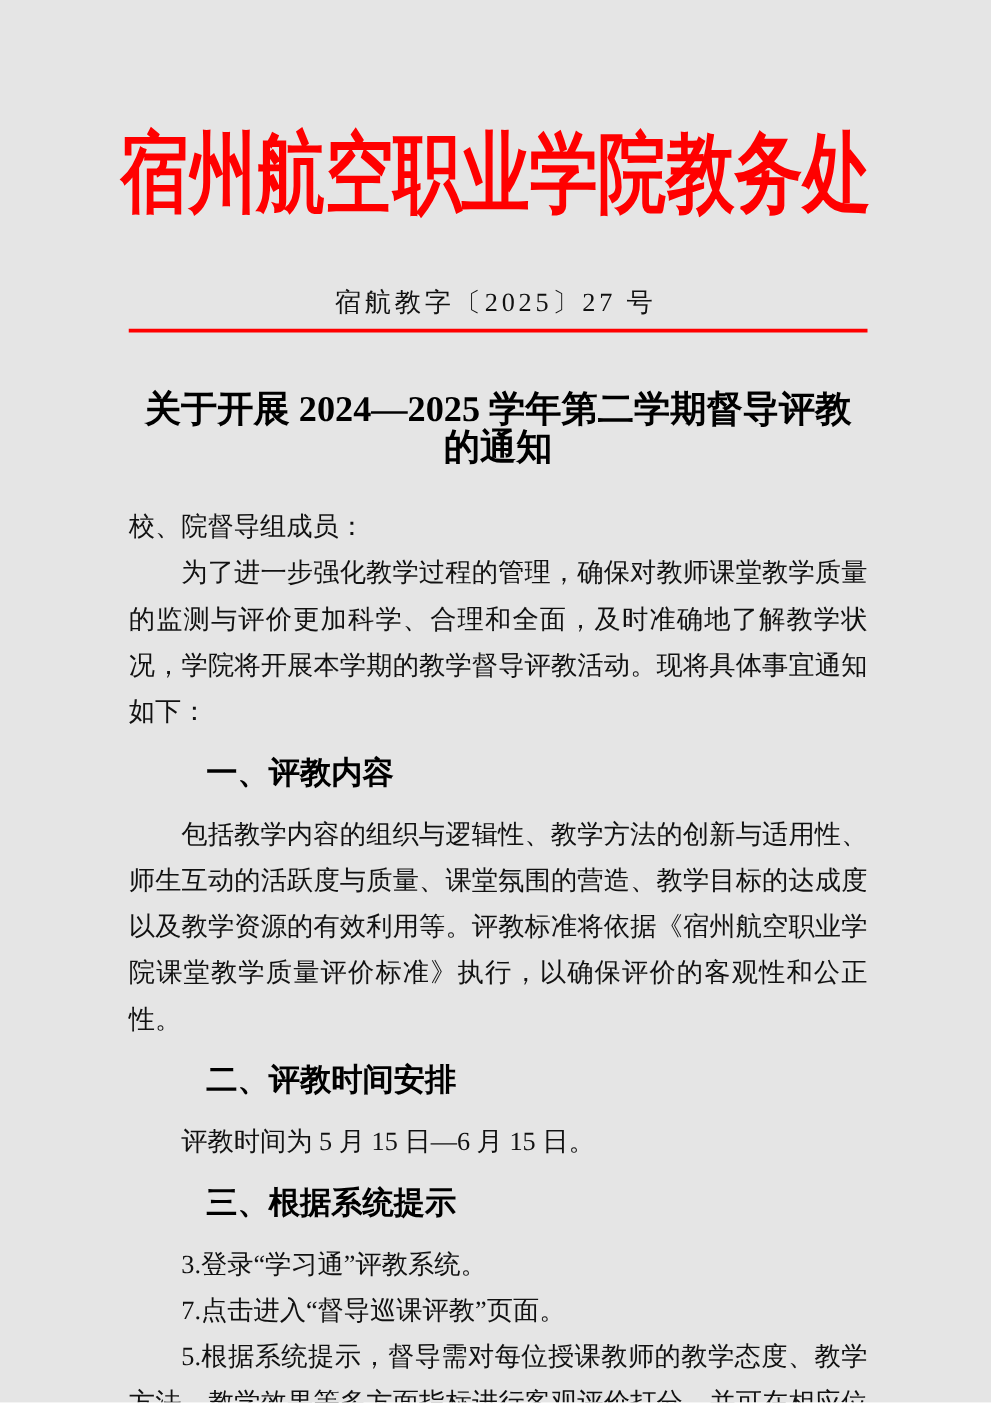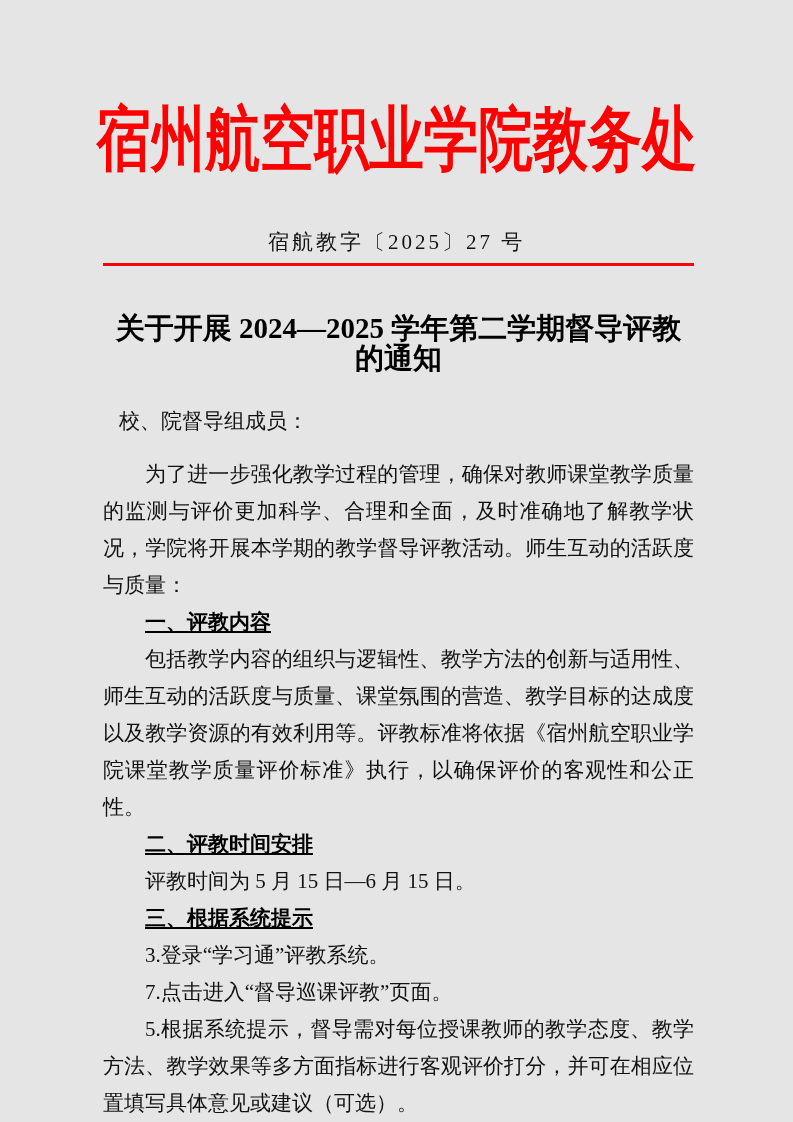--- a/index.html
+++ b/index.html
@@ -55,35 +55,34 @@
     color: #000000;
   }
   .text-block {
     margin-top: 30px;
     font-size: 21px;
     line-height: 37px;
     text-align: justify;
     color: #111111;
   }
   .salutation {
-    margin: 16px;
+    margin: 0;
     text-indent: 0;
   }
   .body-p {
     margin: 0;
     text-indent: 2em;
   }
   .sec-heading {
-    margin: 0;
-    font-size: 21px;
+    margin: 12px;
+    font-size: 25px;
     line-height: 37px;
     font-weight: bold;
     text-indent: 2em;
     color: #000000;
-    text-decoration: underline;
   }
 </style>
 </head>
 <body>
 
 <div class="page">
 
   <div class="agency-name">宿州航空职业学院教务处</div>
 
   <div class="doc-number">宿航教字〔2025〕27 号</div>
@@ -91,21 +90,21 @@
   <div class="red-line"></div>
 
   <div class="content">
 
     <div class="doc-title">关于开展 2024—2025 学年第二学期督导评教的通知</div>
 
     <div class="text-block">
 
       <p class="salutation">校、院督导组成员：</p>
 
-      <p class="body-p">为了进一步强化教学过程的管理，确保对教师课堂教学质量的监测与评价更加科学、合理和全面，及时准确地了解教学状况，学院将开展本学期的教学督导评教活动。师生互动的活跃度与质量：</p>
+      <p class="body-p">为了进一步强化教学过程的管理，确保对教师课堂教学质量的监测与评价更加科学、合理和全面，及时准确地了解教学状况，学院将开展本学期的教学督导评教活动。现将具体事宜通知如下：</p>
 
       <div class="section">
         <p class="sec-heading">一、评教内容</p>
         <p class="body-p">包括教学内容的组织与逻辑性、教学方法的创新与适用性、师生互动的活跃度与质量、课堂氛围的营造、教学目标的达成度以及教学资源的有效利用等。评教标准将依据《宿州航空职业学院课堂教学质量评价标准》执行，以确保评价的客观性和公正性。</p>
       </div>
 
       <div class="section">
         <p class="sec-heading">二、评教时间安排</p>
         <p class="body-p">评教时间为 5 月 15 日—6 月 15 日。</p>
       </div>

